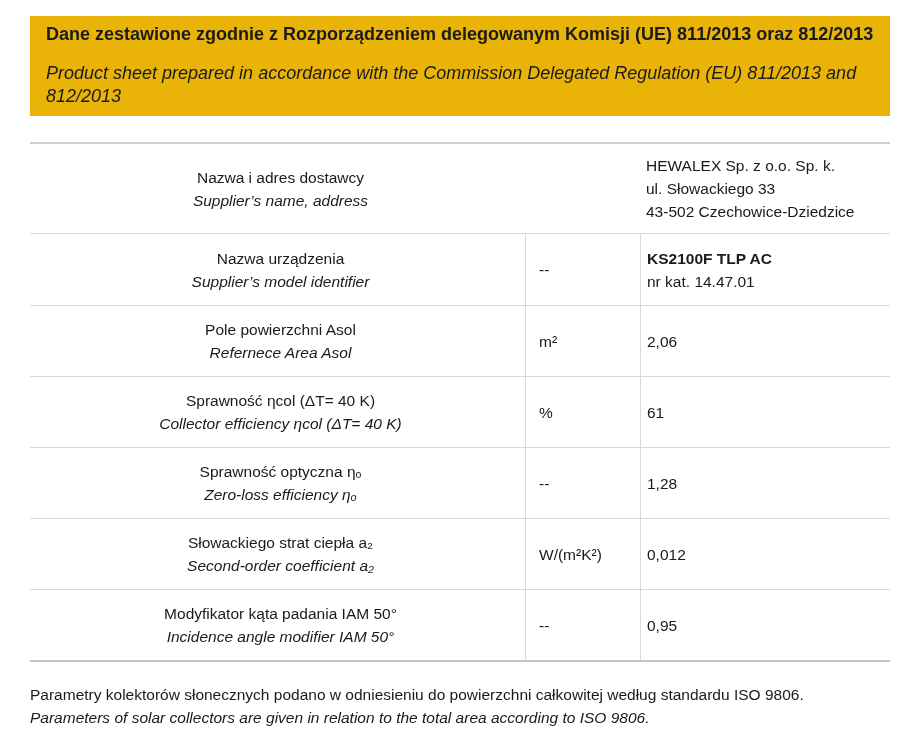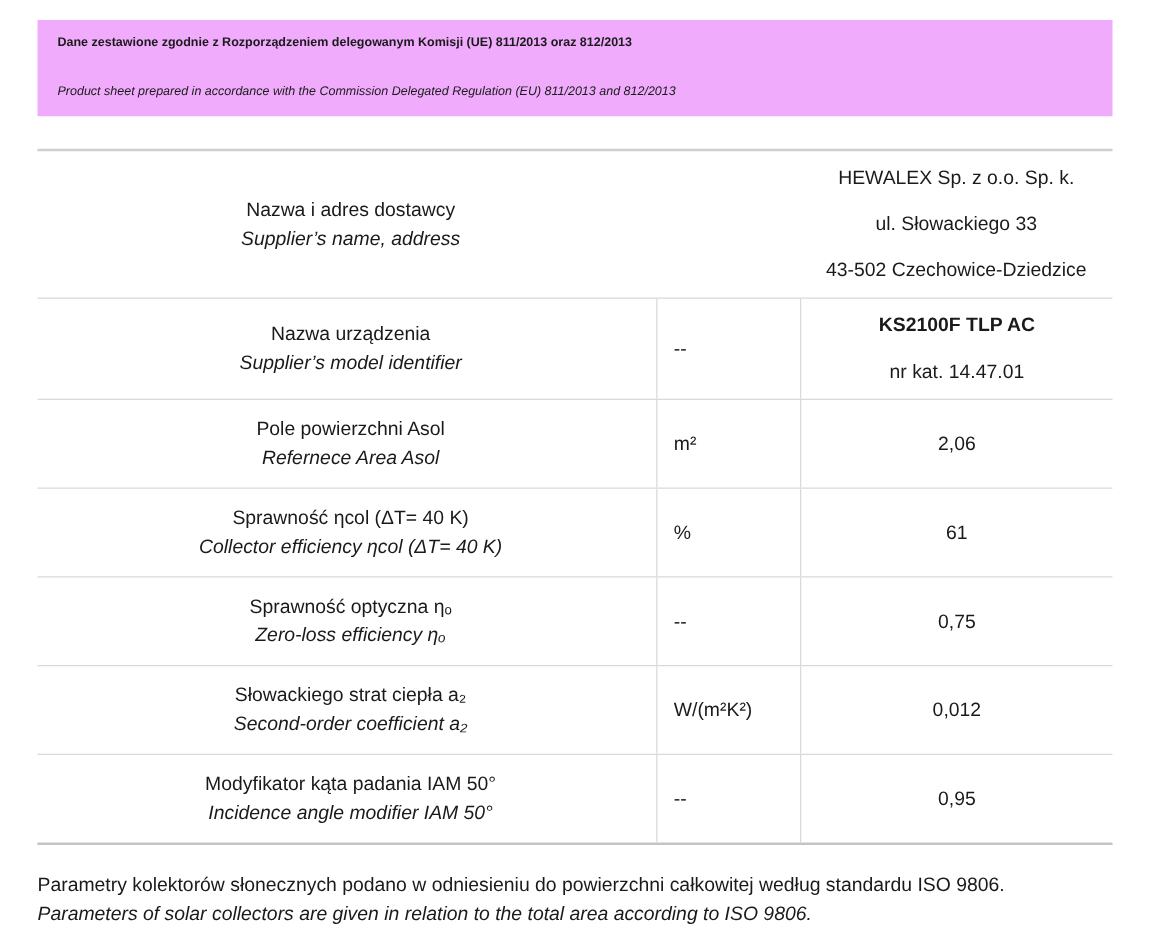--- a/index.html
+++ b/index.html
@@ -18,23 +18,23 @@
   }
   .content {
     position: absolute;
     left: 30px;
     top: 0;
     width: 860px;
   }
   
   .header-band {
     margin-top: 16px;
-    background: #f0abfc;
+    background: #eab308;
     padding: 7px 16px 8px 16px;
-    font-size: 10px;
+    font-size: 18px;
     line-height: 23px;
   }
   .header-band .pl { font-weight: bold; }
   .header-band .en { font-style: italic; margin-top: 16px; }
   
   .sheet-table {
     margin-top: 26px;
     border-top: 2px solid #cfcfcf;
     border-bottom: 2px solid #c4c4c4;
   }
@@ -49,21 +49,21 @@
     justify-content: center;
     font-size: 15.5px;
     line-height: 23px;
     box-sizing: border-box;
   }
   .cell.label { padding: 12px 10px 12px 16px; align-items: center; }
   .cell.label .en, .en-italic { font-style: italic; }
   .cell.unit { padding-left: 13px; }
   .row.bordered .cell.unit,
   .row.bordered .cell.value { border-left: 1px solid #d9d9d9; }
-  .cell.value { text-align: center; padding: 10px 6px; gap: 14px; }
+  .cell.value { padding: 10px 6px; }
   .cell.value .bold { font-weight: bold; }
   .r1 { min-height: 73px; }
   .r2 { min-height: 71px; }
   .rstd { min-height: 68px; }
   .rlast { min-height: 59px; }
   
   .footer-note {
     margin-top: 21px;
     font-size: 15.5px;
     line-height: 23px;
@@ -125,21 +125,21 @@
         <div class="cell unit">%</div>
         <div class="cell value">61</div>
       </div>
 
       <div class="row rstd bordered">
         <div class="cell label">
           <div class="pl">Sprawność optyczna ηₒ</div>
           <div class="en">Zero-loss efficiency ηₒ</div>
         </div>
         <div class="cell unit">--</div>
-        <div class="cell value">0,75</div>
+        <div class="cell value">1,28</div>
       </div>
 
 
       <div class="row rstd bordered">
         <div class="cell label">
           <div class="pl">Słowackiego strat ciepła a₂</div>
           <div class="en">Second-order coefficient a₂</div>
         </div>
         <div class="cell unit">W/(m²K²)</div>
         <div class="cell value">0,012</div>

